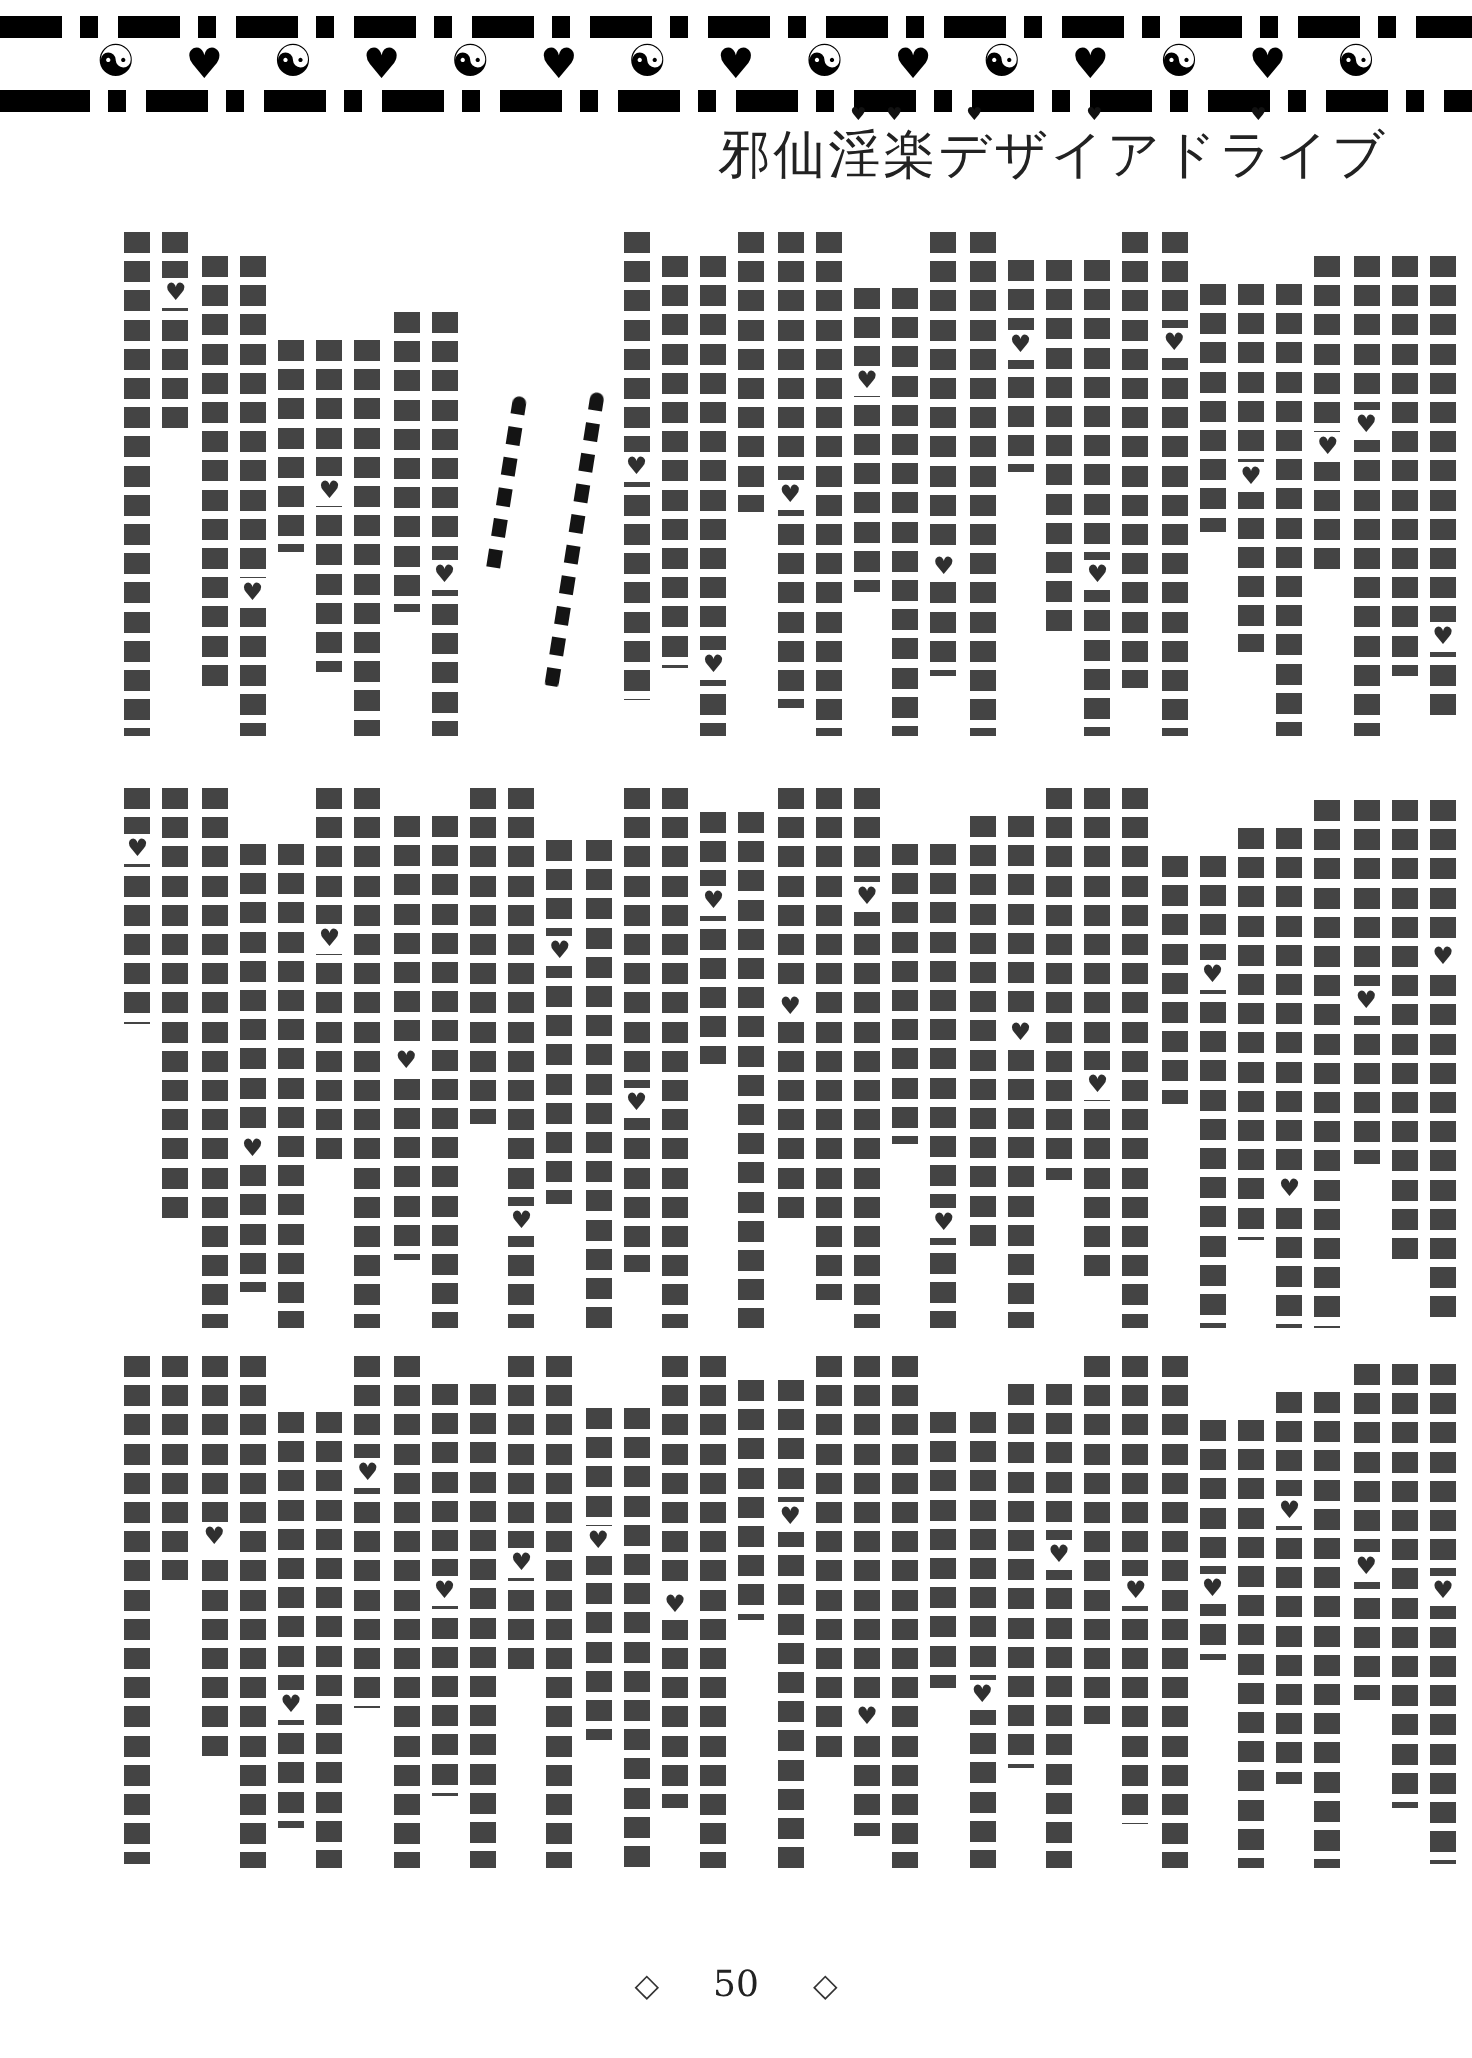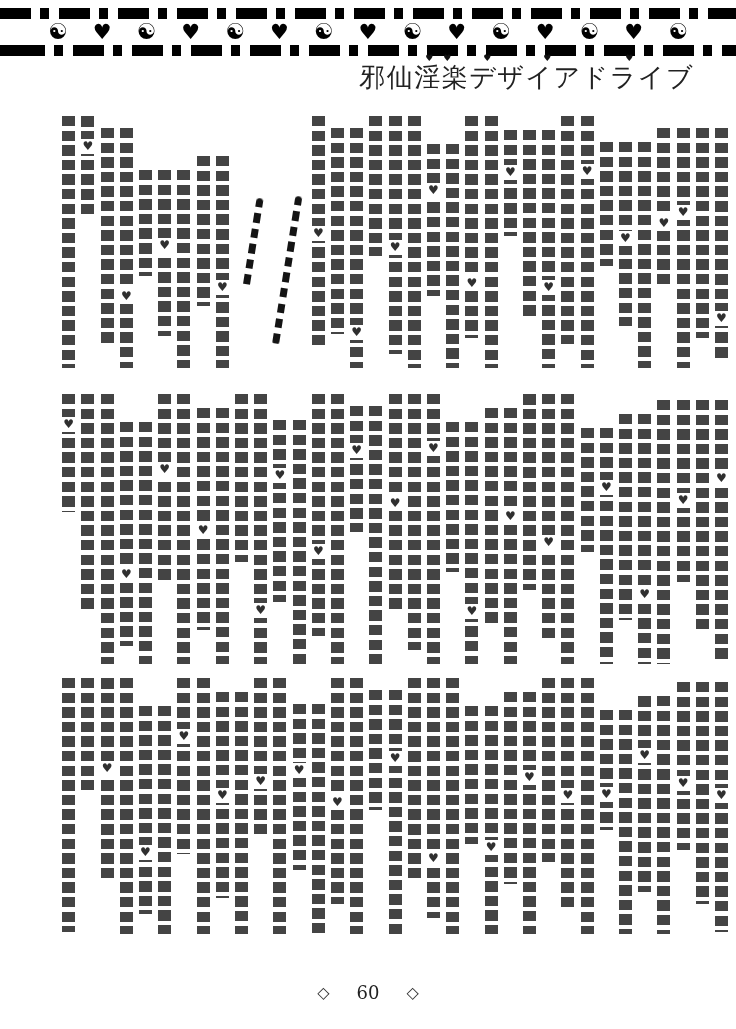--- a/index.html
+++ b/index.html
@@ -293,17 +293,17 @@
       <div class="tcol" style="right: 595.2px; top: 0px; height: 256px;"></div>
       <div class="tcol" style="right: 614.4px; top: 0px; height: 200px;">
         <span class="colheart" style="top: calc(45% - 7px);">♥</span>
       </div>
       <div class="tcol" style="right: 633.6px; top: 0px; height: 112px;"></div>
       <div class="tcol" style="right: 652.8px; top: 0px; height: 254px;"></div>
     </div>
 
   <div class="footer">
     <span class="diamond">◇</span>
-    <span>60</span>
+    <span>50</span>
     <span class="diamond">◇</span>
   </div>
 
 </div>
 
 </body></html>

